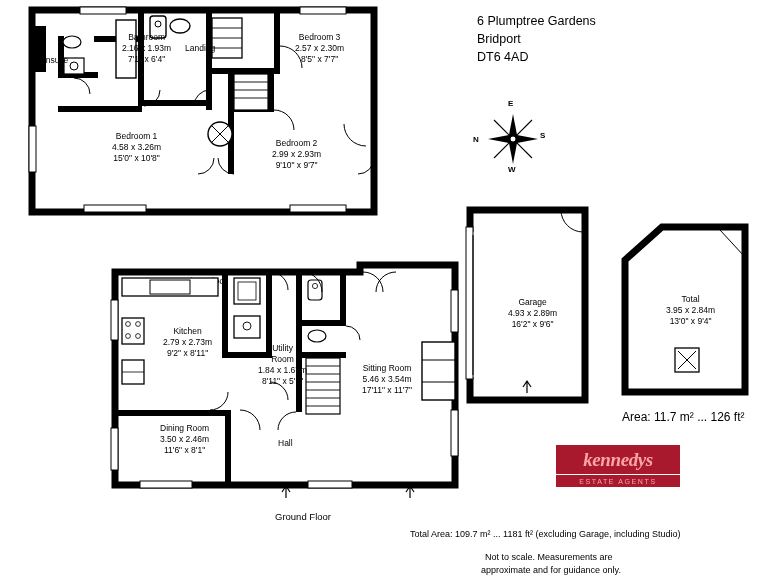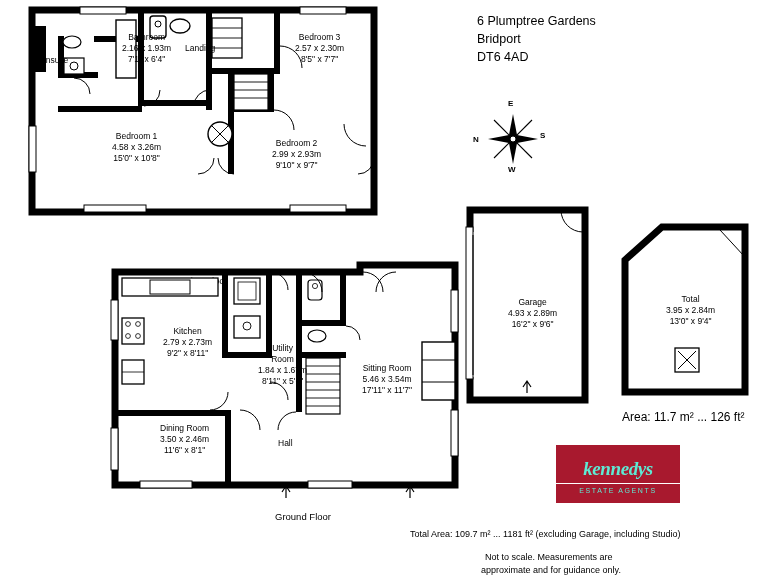--- a/index.html
+++ b/index.html
@@ -42,24 +42,24 @@
     margin-left:32px;
   }
   .areanote{
     position:absolute;
     font-size:12px;
     white-space:nowrap;
   }
   .logo{
     position:absolute;
     background:#a8192e;
-    color:#5eead4;
-    width:124px;height:58px;
+    color:#fca5a5;
+    width:124px;height:42px;
     box-sizing:border-box;
-    padding-top:14px;
+    padding-top:5px;
   }
   .logo .brand{
     font-family:"Liberation Serif", serif;
     font-style:italic;
     font-weight:bold;
     font-size:19px;
     text-align:center;
     letter-spacing:-0.4px;
     line-height:1;
   }

